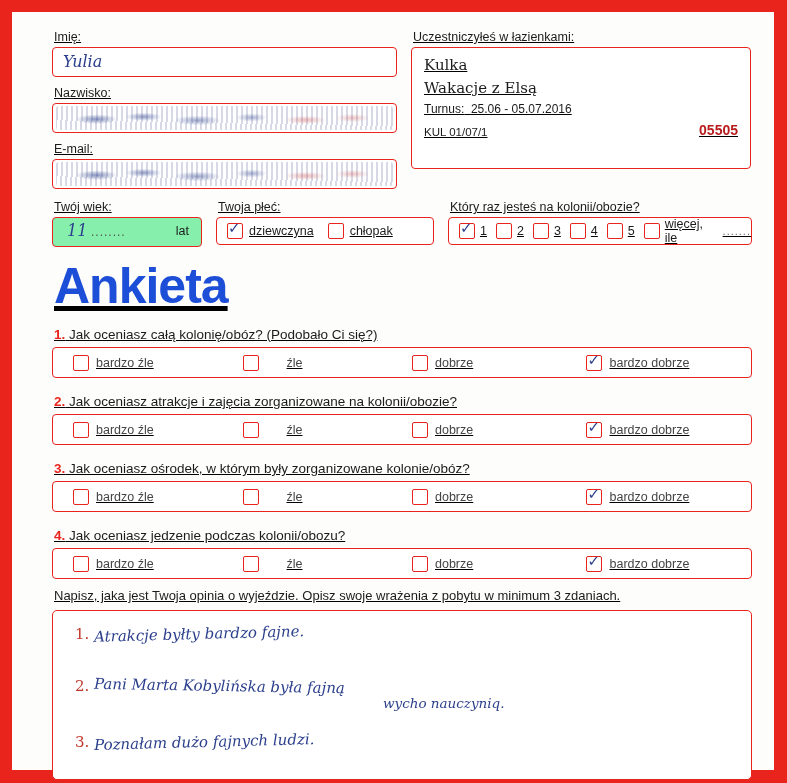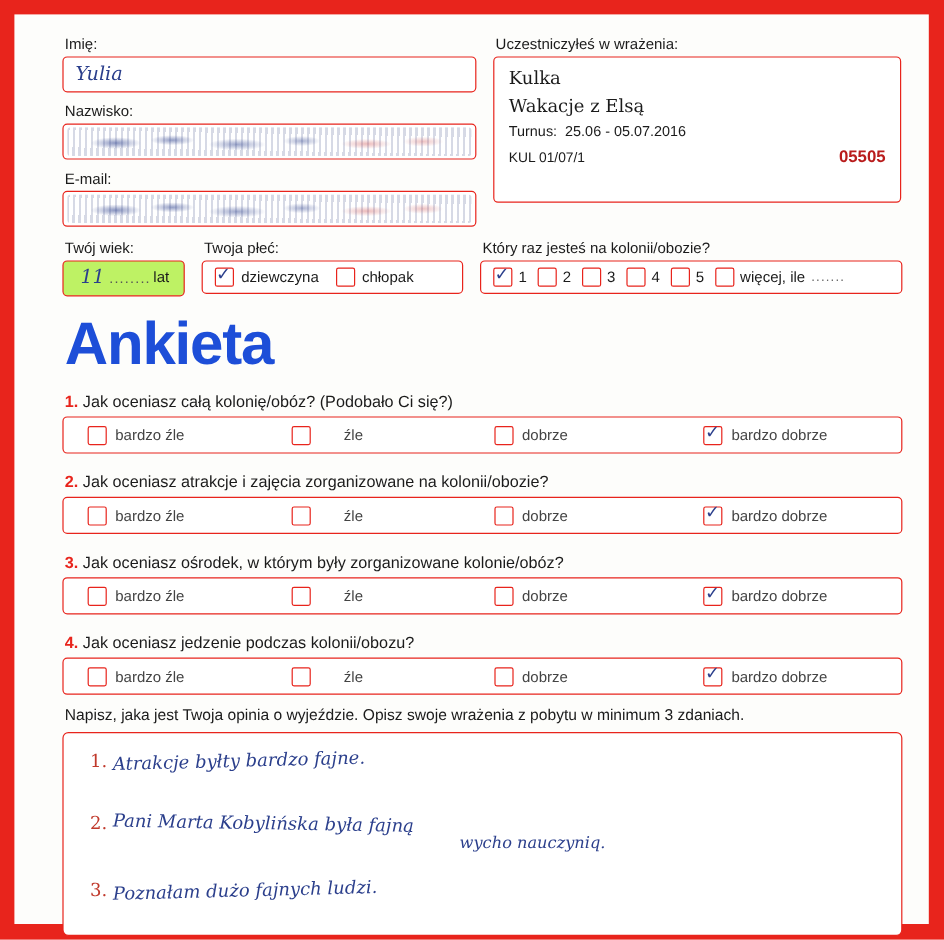--- a/index.html
+++ b/index.html
@@ -20,20 +20,21 @@
     width: 762px;
     height: 758px;
     background: #fdfdfb;
     box-sizing: border-box;
   }
   .inner {
     position: absolute;
     left: 40px;
     top: 18px;
     width: 700px;
+    text-decoration: underline;
   }
 
   
   .top {
     display: flex;
     gap: 14px;
   }
   .col-left { width: 345px; }
   .col-right { width: 340px; }
 
@@ -114,24 +115,25 @@
   .row2 {
     display: flex;
     gap: 14px;
     margin-top: 2px;
   }
   .agebox {
     border: 1.6px solid #e8241c;
     border-radius: 4px;
     height: 28px;
     width: 100px;
-    background: #bef264;
+    background: #86efac;
     position: relative;
     display: flex;
     align-items: center;
+    padding-left: 48px;
   }
   .dots {
     font-size: 12px;
     color: #555;
     position: absolute;
     left: 14px;
     top: 7px;
     letter-spacing: 1px;
   }
   .age-val {
@@ -288,21 +290,21 @@
         </div>
 
         <div class="fieldlabel">E-mail:</div>
         <div class="inputbox">
           <span class="scribble"></span>
         </div>
 
       </div>
 
       <div class="col-right">
-        <div class="fieldlabel">Uczestniczyłeś w wrażenia:</div>
+        <div class="fieldlabel">Uczestniczyłeś w łazienkami:</div>
         <div class="camp-box">
           <div class="camp-name">Kulka</div>
           <div class="camp-name">Wakacje z Elsą</div>
           <div class="camp-line">
             <span>Turnus:</span>
             &nbsp;<span>25.06 - 05.07.2016</span>
           </div>
           <div class="camp-code-row">
             <span class="camp-code">KUL 01/07/1</span>
             <span class="camp-num">05505</span>

